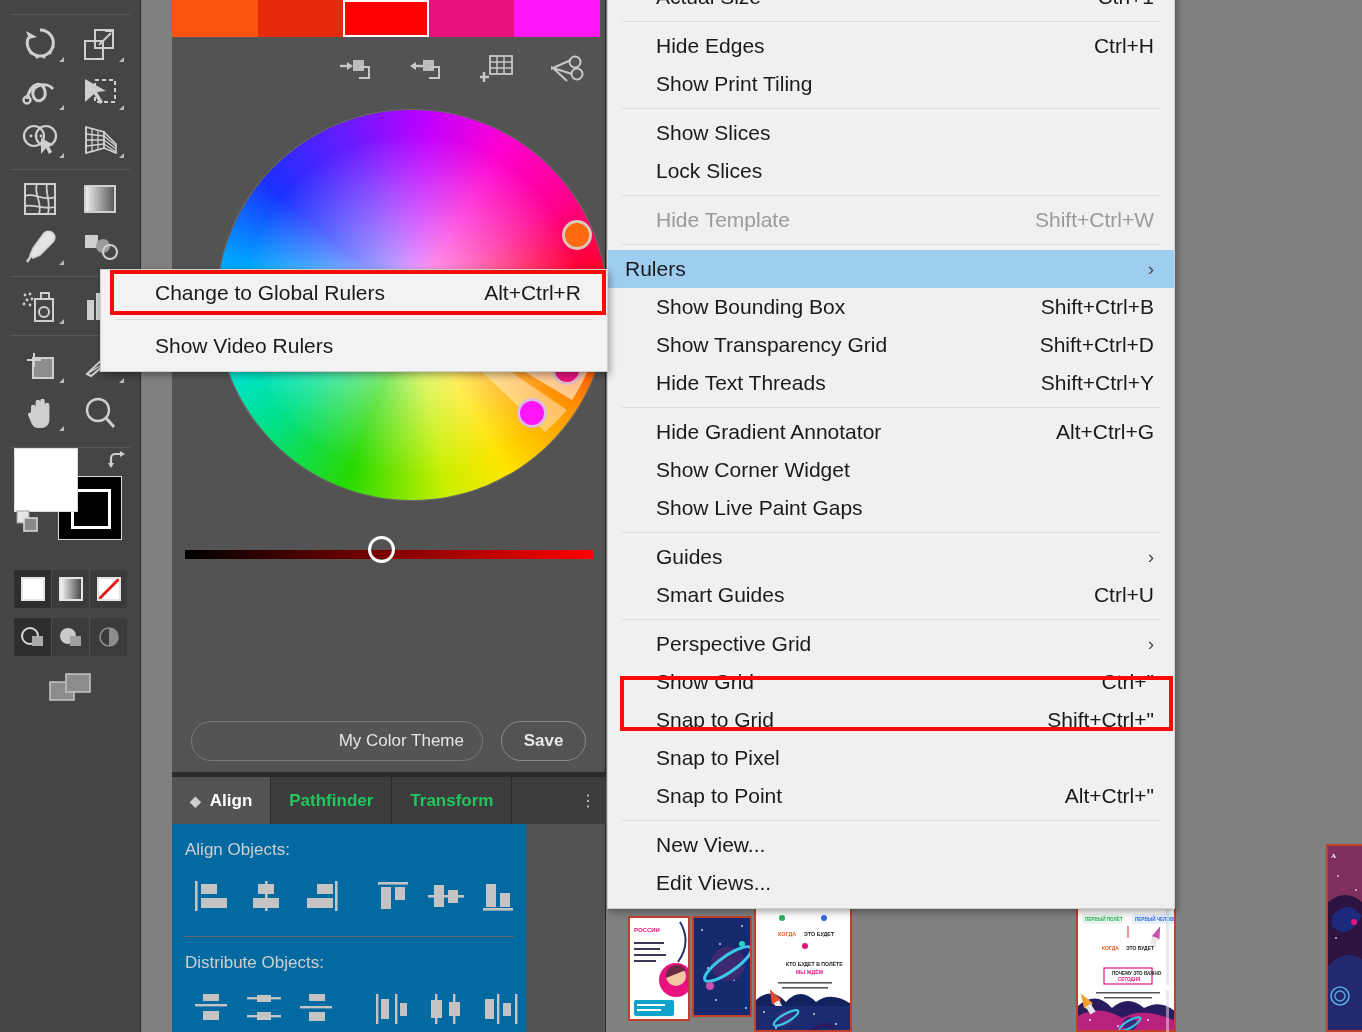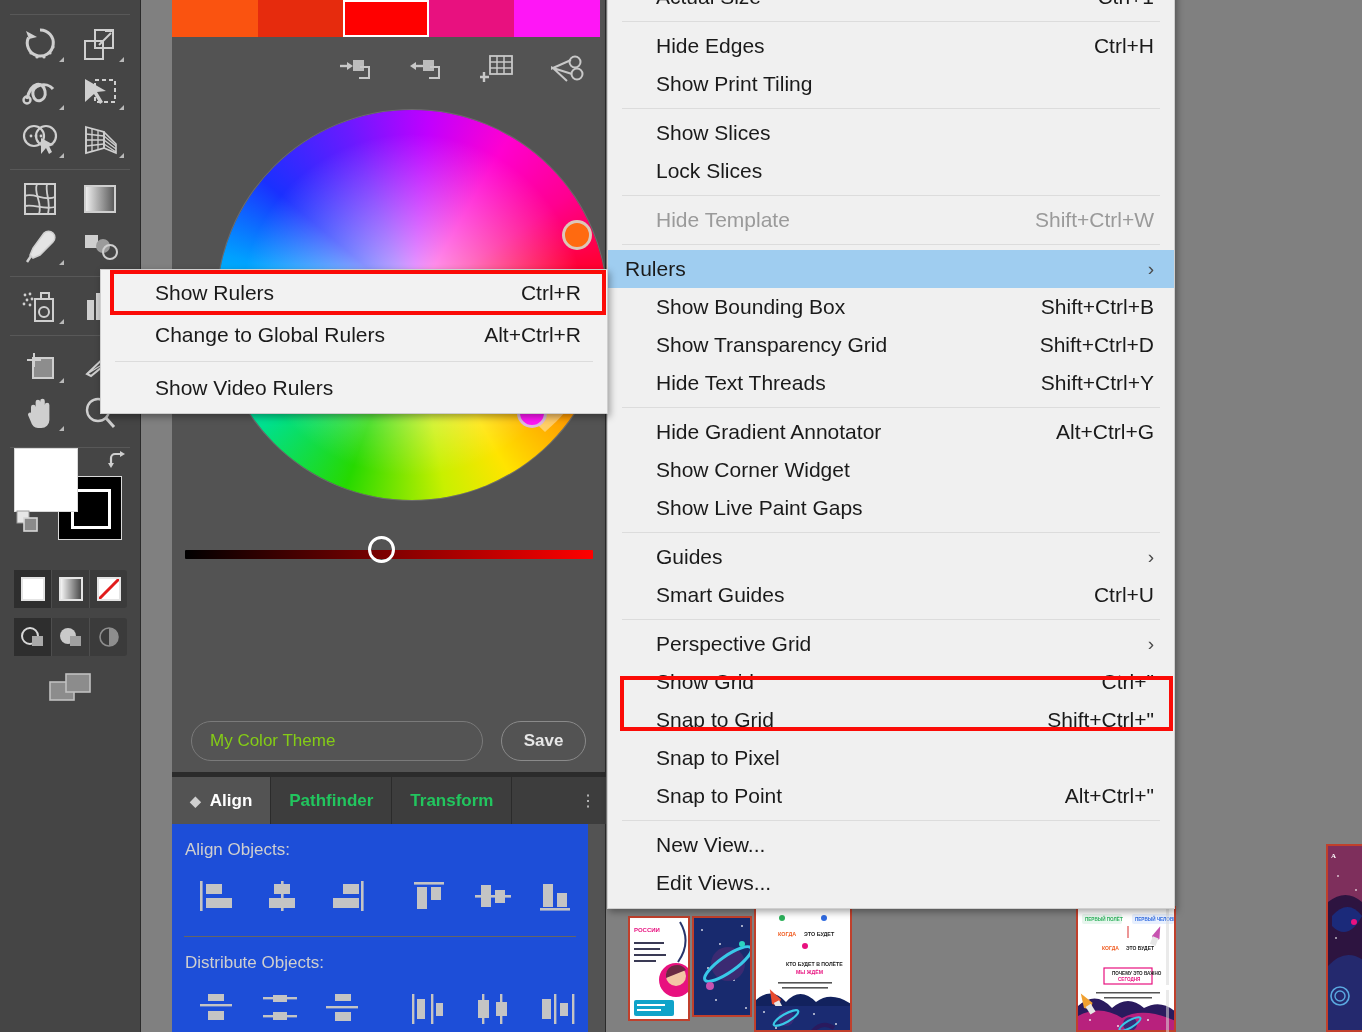--- a/index.html
+++ b/index.html
@@ -111,44 +111,45 @@
     position:absolute; left:196px; top:436px; width:27px; height:27px;
     border-radius:50%; border:3px solid #ffffff; background:transparent;
   }
 
   #themerow {
     position:absolute; left:0; top:712px; width:434px; height:58px;
     display:flex; align-items:center; padding-left:19px; gap:18px;
   }
   #themeinput {
     width:292px; height:40px; border-radius:20px;
-    border:1px solid #7a7a7a; background:#545454; color:#84cc16;
+    border:1px solid #7a7a7a; background:#545454; color:#e5e5e5;
     font-size:17px; padding:0 18px; outline:none;
     font-family:"Liberation Sans",sans-serif;
+    text-align:right;
   }
   #savebtn {
     width:85px;height:40px;border-radius:20px;border:1px solid #8a8a8a;
     background:transparent;color:#e6e6e6;font-size:17px;font-weight:bold;
     font-family:"Liberation Sans",sans-serif; cursor:pointer;
   }
 
   #paneldivider { position:absolute; left:0; top:772px; width:434px; height:5px; background:#2b2b2b;}
   #tabs {
     position:absolute; left:0; top:777px; width:434px; height:47px;
     display:flex; background:#3d3d3d;
   }
   .tab {
     display:flex;align-items:center; padding:0 18px; font-size:17px; font-weight:bold;
     color:#22c55e; border-right:1px solid #2b2b2b; background:#3d3d3d;
   }
   .tab.active { background:#535353; color:#ffffff; }
   .tab .dragdots { margin-right:9px; color:#d0d0d0; font-size:14px; }
   #tabmenu { margin-left:auto; display:flex;align-items:center; padding:0 10px; color:#c8c8c8;font-size:16px;}
 
-  #alignbody { position:absolute; left:0; top:824px; width:416px; height:208px; background:#1d4ed8; }
+  #alignbody { position:absolute; left:0; top:824px; width:354px; height:208px; background:#0369a1; }
   .sectlabel { color:#cfcfcf; font-size:17px; padding:16px 0 0 13px; }
   .iconrow { display:flex; padding:10px 0 0 16px; gap:0; }
   .alignbtn { width:71px; height:52px; display:flex;align-items:center;justify-content:center;}
   .hr-line { height:1px; background:#656565; margin:14px 12px 0 12px; }
 
   
   #canvas { position:absolute; left:606px; top:0; right:0; bottom:0; background:#808080; }
 
   .thumb { position:absolute; border:2px solid #c0402c; background:#fff; overflow:hidden;}
 
@@ -860,24 +861,20 @@
   </div>
   <div class="mi">
     <span>Edit Views...</span>
   </div>
 </div>
 
 <div class="redbox" style="left:620px; top:676px; width:553px; height:55px;"></div>
 
 <div id="submenu">
   <div class="mi">
-    <span>Show Rulers</span>
-    <span class="accel">Ctrl+R</span>
-  </div>
-  <div class="mi">
     <span>Change to Global Rulers</span>
     <span class="accel">Alt+Ctrl+R</span>
   </div>
   <div class="msep"></div>
   <div class="mi">
     <span>Show Video Rulers</span>
   </div>
 </div>
 
 <div class="redbox" style="left:110px; top:270px; width:496px; height:45px;"></div>

